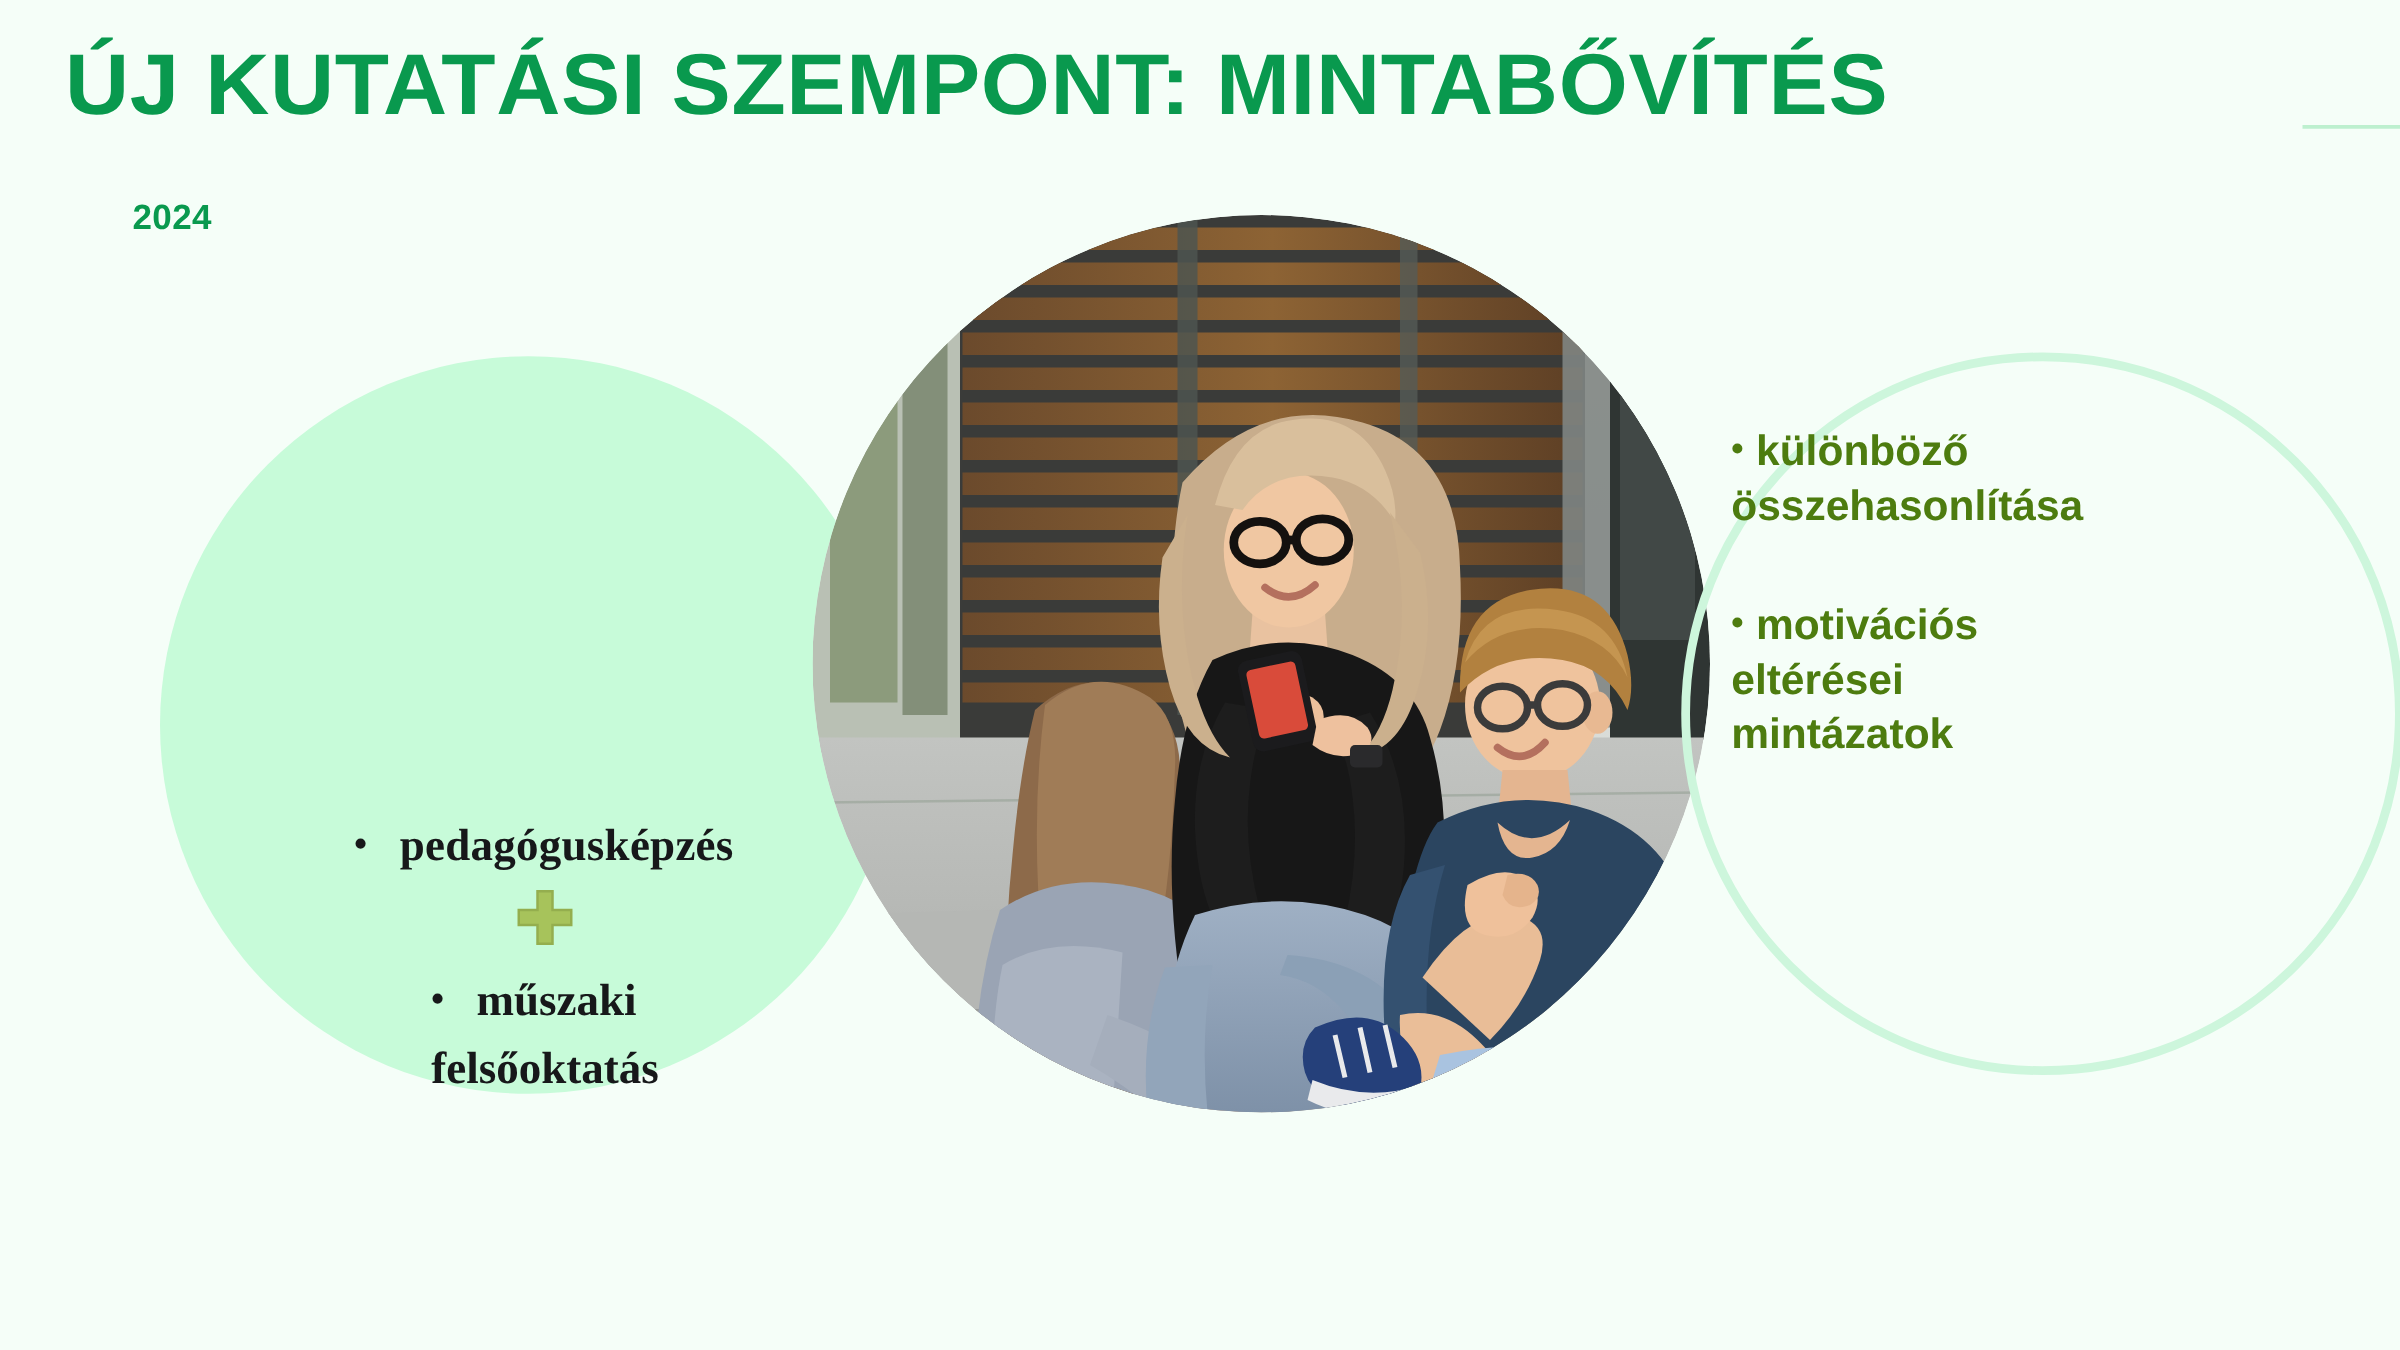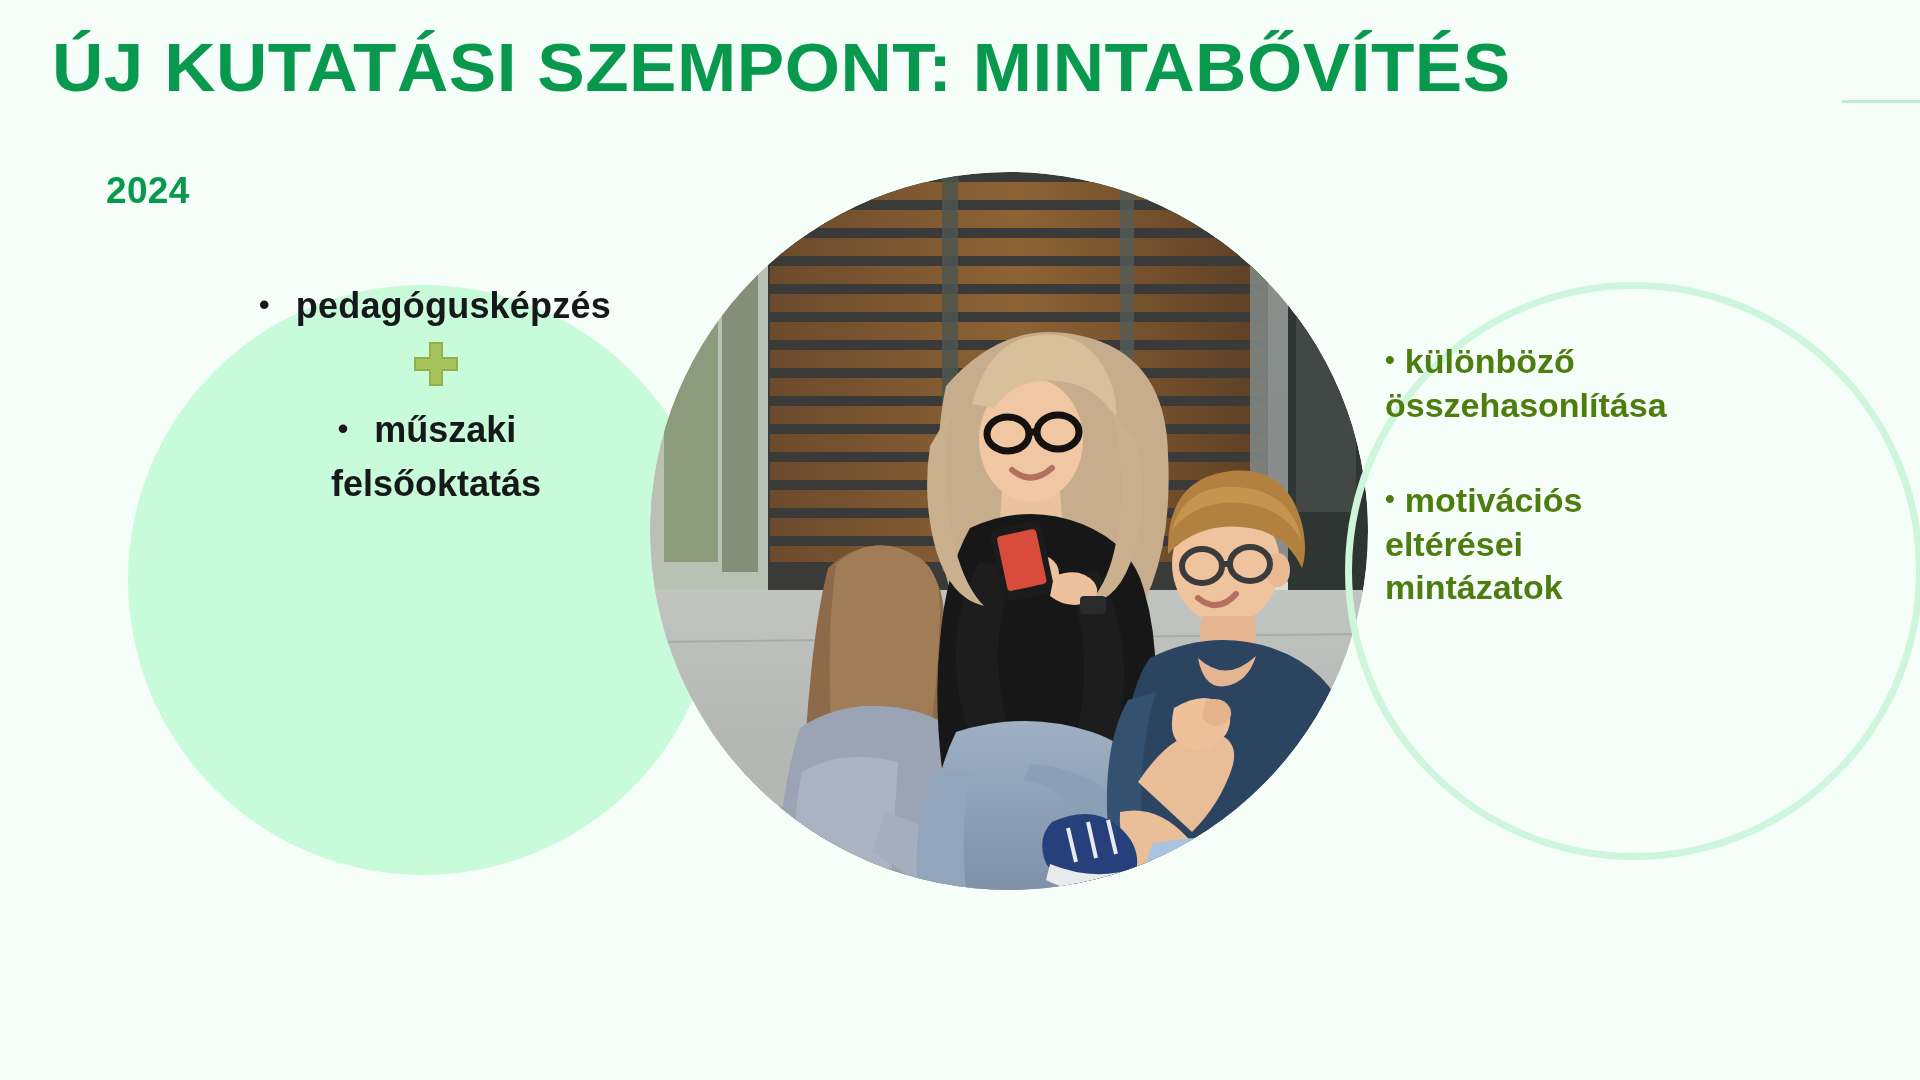--- a/index.html
+++ b/index.html
@@ -45,22 +45,22 @@
     right: 0px;
     top: 100px;
     width: 78px;
     height: 3px;
     background: #bdf0cf;
   }
 
   .year {
     position: absolute;
     left: 106px;
-    top: 170px;
-    font-size: 37px;
+    top: 158px;
+    font-size: 28px;
     font-weight: 700;
     color: #09994e;
     letter-spacing: 0.3px;
   }
 
   
   .circle-left {
     position: absolute;
     left: 128px;
     top: 285px;
@@ -72,23 +72,24 @@
 
   .left-content {
     position: absolute;
     left: 128px;
     top: 285px;
     width: 590px;
     height: 590px;
     display: flex;
     flex-direction: column;
     align-items: center;
-    justify-content: flex-start;
+    justify-content: flex-end;
     text-align: center;
     color: #17181a;
+    font-family: Liberation Serif, serif;
   }
 
   .left-line-1 {
     font-size: 36px;
     font-weight: 700;
     letter-spacing: 0.2px;
     white-space: nowrap;
     margin-left: 24px;
   }
 

